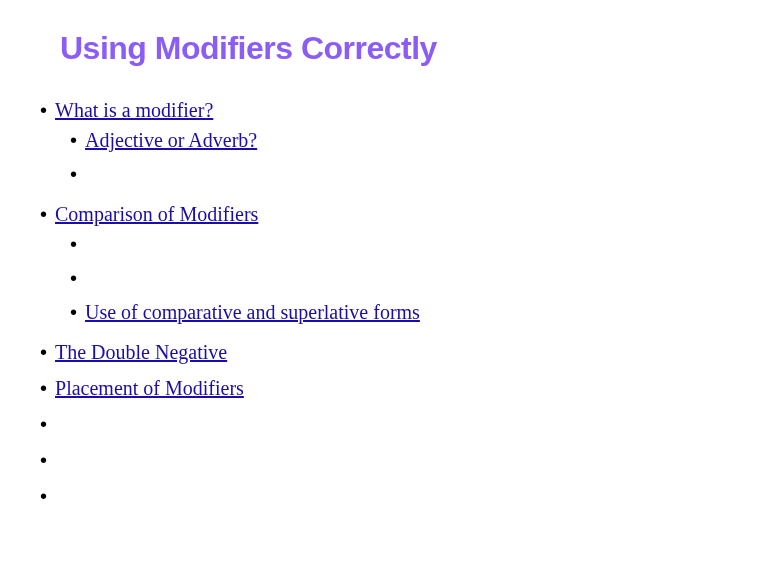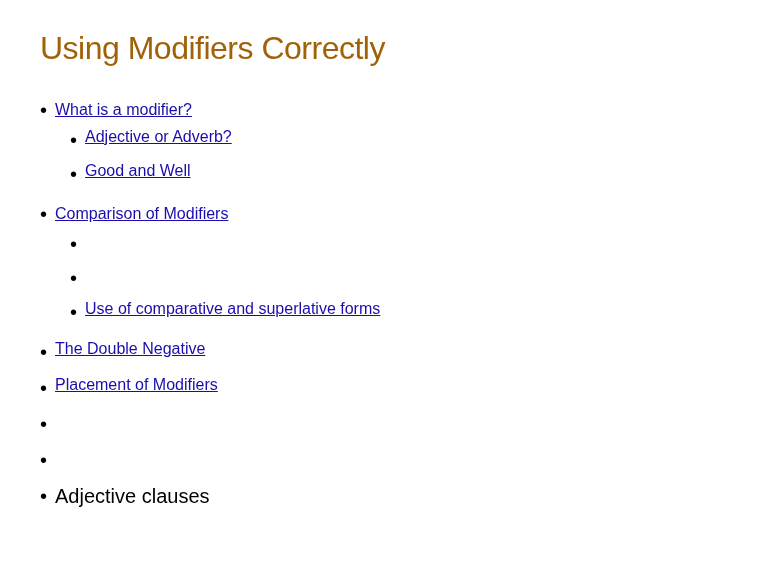--- a/index.html
+++ b/index.html
@@ -12,24 +12,25 @@
       background: #ffffff;
       font-family: 'Segoe UI', Arial, sans-serif;
       width: 768px;
       min-height: 576px;
       padding: 30px 40px;
       color: #000000;
     }
 
     .page-title {
       font-size: 32px;
-      font-weight: 400;
-      color: #a16207;
+      font-weight: 700;
+      color: #8b5cf6;
       margin-bottom: 28px;
       letter-spacing: -0.5px;
+      margin-left: 20px;
     }
 
     .nav-list {
       list-style: none;
       padding: 0;
       margin: 0;
     }
 
     .nav-list li {
       margin-bottom: 6px;
@@ -41,21 +42,22 @@
 
     .bullet {
       margin-right: 8px;
       flex-shrink: 0;
       font-size: 20px;
     }
 
     .nav-list a {
       color: #1a0dab;
       text-decoration: underline;
-      font-size: 16px;
+      font-size: 20px;
+      font-family: Liberation Serif, serif;
     }
 
     .nav-list .plain-text {
       color: #000000;
       font-size: 20px;
     }
 
     
     .sub-list {
       list-style: none;
@@ -93,21 +95,20 @@
       <span class="bullet">•</span>
       <a href="#">What is a modifier?</a>
     </div>
     <ul class="sub-list">
       <li>
         <span class="bullet">•</span>
         <a href="#">Adjective or Adverb?</a>
       </li>
       <li>
         <span class="bullet">•</span>
-        <a href="#">Good and Well</a>
       </li>
     </ul>
   </li>
 
   <li class="top-level-item">
     <div class="top-level-link-row">
       <span class="bullet">•</span>
       <a href="#">Comparison of Modifiers</a>
     </div>
     <ul class="sub-list">
@@ -137,16 +138,15 @@
   <li>
     <span class="bullet">•</span>
   </li>
 
   <li>
     <span class="bullet">•</span>
   </li>
 
   <li>
     <span class="bullet">•</span>
-    <span class="plain-text">Adjective clauses</span>
   </li>
 
 </ul>
 
 </body></html>

